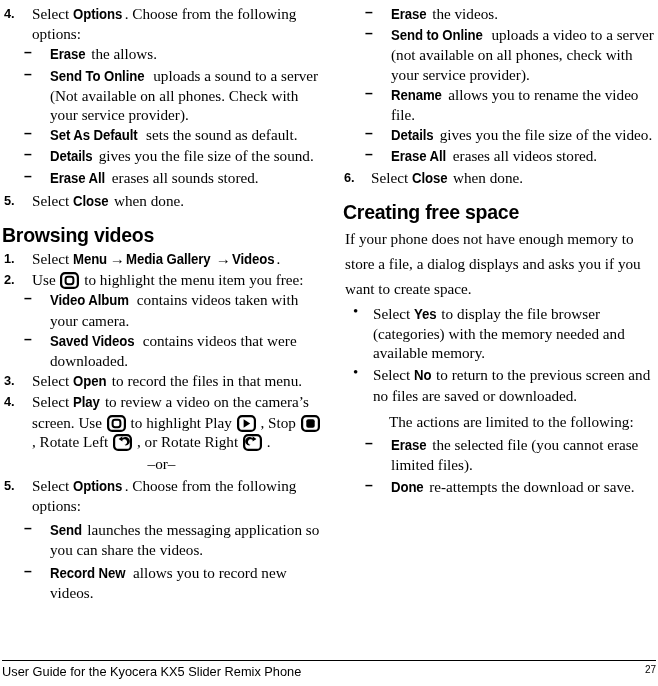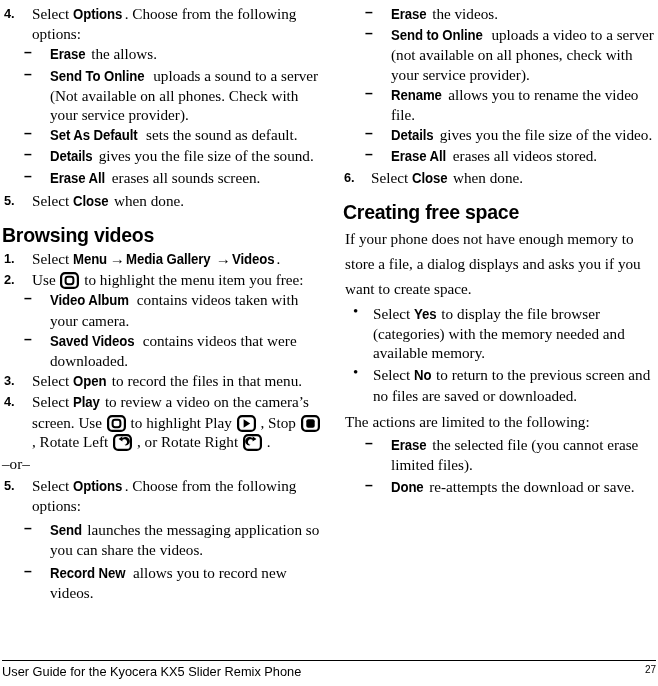--- a/index.html
+++ b/index.html
@@ -114,20 +114,21 @@
     line-height: 25px;
     margin: 0 0 1px 0;
     padding-left: 2px;
   }
 
   .or-sep {
     font-size: 15.2px;
     line-height: 19.2px;
     margin: 3px 0 3px 0;
     padding-left: 0px;
+    text-align: center;
   }
 
   
   b.ui {
     font-family: "Liberation Sans", "DejaVu Sans", sans-serif;
     font-weight: bold;
     font-size: 13.9px;
     letter-spacing: -0.1px;
     display: inline-block;
     transform: scaleX(0.95);
@@ -205,21 +206,21 @@
         <b class="ui">Set As Default</b><span> sets the sound as default.</span>
       </div>
 
       <div class="sub">
         <span class="dash">–</span>
         <b class="ui">Details</b><span> gives you the file size of the sound.</span>
       </div>
 
       <div class="sub">
         <span class="dash">–</span>
-        <b class="ui">Erase All</b><span> erases all sounds screen.</span>
+        <b class="ui">Erase All</b><span> erases all sounds stored.</span>
       </div>
 
       <div class="step" style="margin-top:3px;">
         <span class="num">5.</span>
         <span>Select</span>
         <b class="ui">Close</b><span> when done.</span>
       </div>
 
       <h2 class="section-heading">Browsing videos</h2>
 
@@ -362,21 +363,21 @@
         <span>Select</span>
         <b class="ui">Yes</b><span> to display the file browser (categories) with the memory needed and available memory.</span>
       </div>
 
       <div class="bullet" style="margin-top:3px;">
         <span class="dot">•</span>
         <span>Select</span>
         <b class="ui">No</b><span> to return to the previous screen and no files are saved or downloaded.</span>
       </div>
 
-      <div class="para" style="margin-top:4px;">The actions are limited to the following:</div>
+      <div class="para" style="margin-top:4px;margin-left:44px;">The actions are limited to the following:</div>
 
       <div class="sub" style="margin-top:1px;">
         <span class="dash">–</span>
         <b class="ui">Erase</b><span> the selected file (you cannot erase limited files).</span>
       </div>
 
       <div class="sub" style="margin-top:3px;">
         <span class="dash">–</span>
         <b class="ui">Done</b><span> re-attempts the download or save.</span>
       </div>

